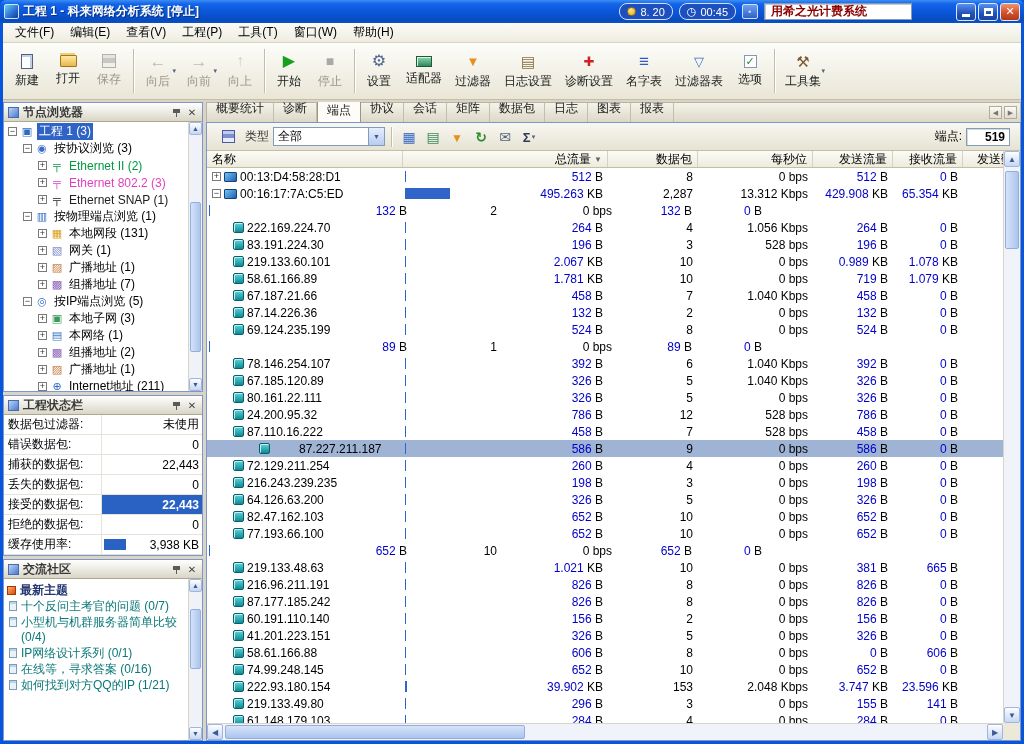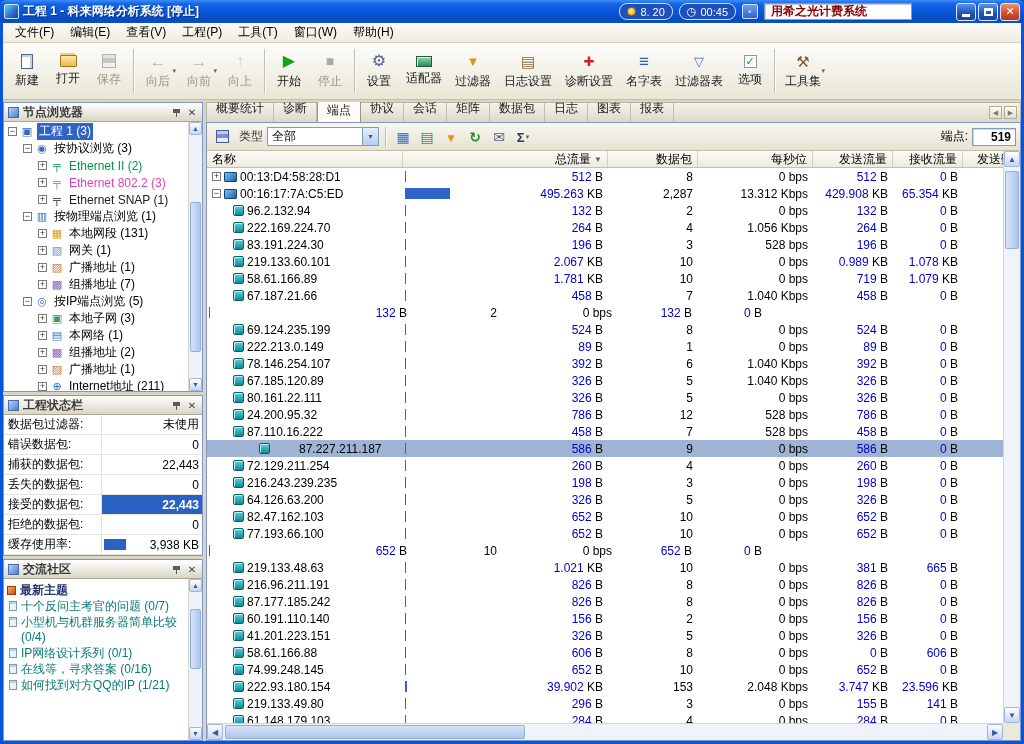--- a/index.html
+++ b/index.html
@@ -89,21 +89,21 @@
 .topic-ic{width:8px;height:10px;flex:none;margin-top:2px;background:#E8F2F8;border:1px solid #7A9AB8;box-shadow:inset 0 2px 0 #B8D4E8}
 
 .main-col{flex:1;display:flex;flex-direction:column;overflow:hidden}
 .tabstrip{height:20px;flex:none;display:flex;align-items:flex-end;background:linear-gradient(#F5F3EA,#DCD8C8);border:1px solid #B8B4A2;border-bottom:none;position:relative}
 .tab{padding:2px 9px 3px;border-right:1px solid #C2BEAC;color:#202020;cursor:pointer;white-space:nowrap}
 .tab.active{background:#FDFCF8;font-weight:normal;border:1px solid #9A9682;border-bottom:none;border-radius:2px 2px 0 0;padding-top:3px}
 .tabarrows{position:absolute;right:3px;top:3px;display:flex;gap:2px}
 .tabarr{width:13px;height:13px;border:1px solid #B0AC9A;background:linear-gradient(#FBFAF4,#E2DECE);font-size:7px;color:#777;display:flex;align-items:center;justify-content:center}
 .main-panel{flex:1;border:1px solid #8096C8;background:#fff;display:flex;flex-direction:column;overflow:hidden}
 
-.subbar{height:28px;flex:none;background:linear-gradient(#F8F7F1,#E6E3D3);border-bottom:1px solid #C2BEA8;display:flex;align-items:center;gap:4px;padding:0 4px}
+.subbar{height:28px;flex:none;background:linear-gradient(#F8F7F1,#E6E3D3);border-bottom:1px solid #C2BEA8;display:flex;align-items:center;gap:4px;padding:0 10px}
 .sbtn2{width:22px;height:22px;border:1px solid transparent;border-radius:2px;display:flex;align-items:center;justify-content:center}
 .sic{font-size:14px;line-height:1}
 .sic-save{width:13px;height:13px;background:#7A8FD4;border:1px solid #4A5A9E;box-shadow:inset 0 -6px 0 -2px #E8ECF6,inset 0 5px 0 -2px #C2CCE8}
 .sic-grid::before{content:"▦";color:#3A6AC8}
 .sic-report::before{content:"▤";color:#3A8A5A}
 .sic-filter::before{content:"▼";color:#E89018;font-size:12px}
 .sic-refresh::before{content:"↻";color:#2E8A2E;font-weight:bold}
 .sic-mail::before{content:"✉";color:#55627E}
 .sic-sigma::before{content:"Σ";color:#303A50;font-weight:bold;font-size:13px}
 .subsep{width:1px;height:20px;background:#C2BEA8;box-shadow:1px 0 0 #fff;margin:0 2px}
@@ -577,25 +577,20 @@
                 </div>
                 <div class="cell num" style="width: 80px;">
                   <span><span class="numv">429.908</span><span class="unit">&nbsp;KB</span></span>
                 </div>
                 <div class="cell num" style="width: 70px;">
                   <span><span class="numv">65.354</span><span class="unit">&nbsp;KB</span></span>
                 </div>
                 <div class="cell num" style="width: 80px;"></div>
               </div>
               <div class="trow">
-                <div class="cell name-cell" style="width: 196px;">
-                  <span class="indent1"></span>
-                  <span class="ip-ic"></span>
-                  <span>96.2.132.94</span>
-                </div>
                 <div class="cell num" style="width: 205px;">
                   <span class="tbar" style="width: 1px;"></span>
                   <span><span class="numv">132</span><span class="unit">&nbsp;B</span></span>
                 </div>
                 <div class="cell num" style="width: 90px;">
                   <span>2</span>
                 </div>
                 <div class="cell num" style="width: 115px;">
                   <span>0 bps</span>
                 </div>
@@ -721,20 +716,25 @@
                 </div>
                 <div class="cell num" style="width: 80px;">
                   <span><span class="numv">458</span><span class="unit">&nbsp;B</span></span>
                 </div>
                 <div class="cell num" style="width: 70px;">
                   <span><span class="numv">0</span><span class="unit">&nbsp;B</span></span>
                 </div>
                 <div class="cell num" style="width: 80px;"></div>
               </div>
               <div class="trow">
+                <div class="cell name-cell" style="width: 196px;">
+                  <span class="indent1"></span>
+                  <span class="ip-ic"></span>
+                  <span>87.14.226.36</span>
+                </div>
                 <div class="cell num" style="width: 205px;">
                   <span class="tbar" style="width: 1px;"></span>
                   <span><span class="numv">132</span><span class="unit">&nbsp;B</span></span>
                 </div>
                 <div class="cell num" style="width: 90px;">
                   <span>2</span>
                 </div>
                 <div class="cell num" style="width: 115px;">
                   <span>0 bps</span>
                 </div>
@@ -764,25 +764,20 @@
                 </div>
                 <div class="cell num" style="width: 80px;">
                   <span><span class="numv">524</span><span class="unit">&nbsp;B</span></span>
                 </div>
                 <div class="cell num" style="width: 70px;">
                   <span><span class="numv">0</span><span class="unit">&nbsp;B</span></span>
                 </div>
                 <div class="cell num" style="width: 80px;"></div>
               </div>
               <div class="trow">
-                <div class="cell name-cell" style="width: 196px;">
-                  <span class="indent1"></span>
-                  <span class="ip-ic"></span>
-                  <span>222.213.0.149</span>
-                </div>
                 <div class="cell num" style="width: 205px;">
                   <span class="tbar" style="width: 1px;"></span>
                   <span><span class="numv">89</span><span class="unit">&nbsp;B</span></span>
                 </div>
                 <div class="cell num" style="width: 90px;">
                   <span>1</span>
                 </div>
                 <div class="cell num" style="width: 115px;">
                   <span>0 bps</span>
                 </div>

